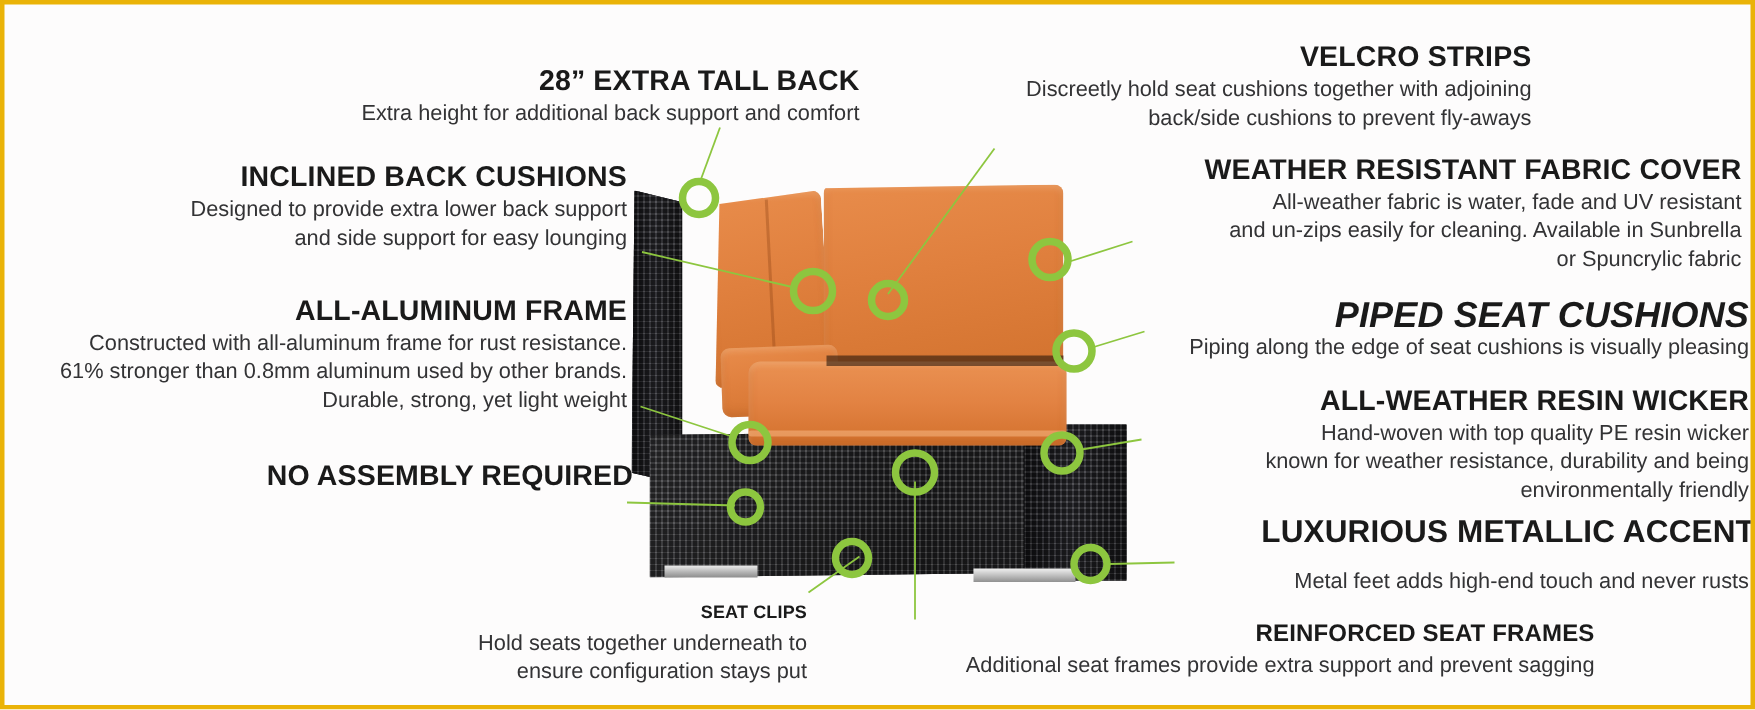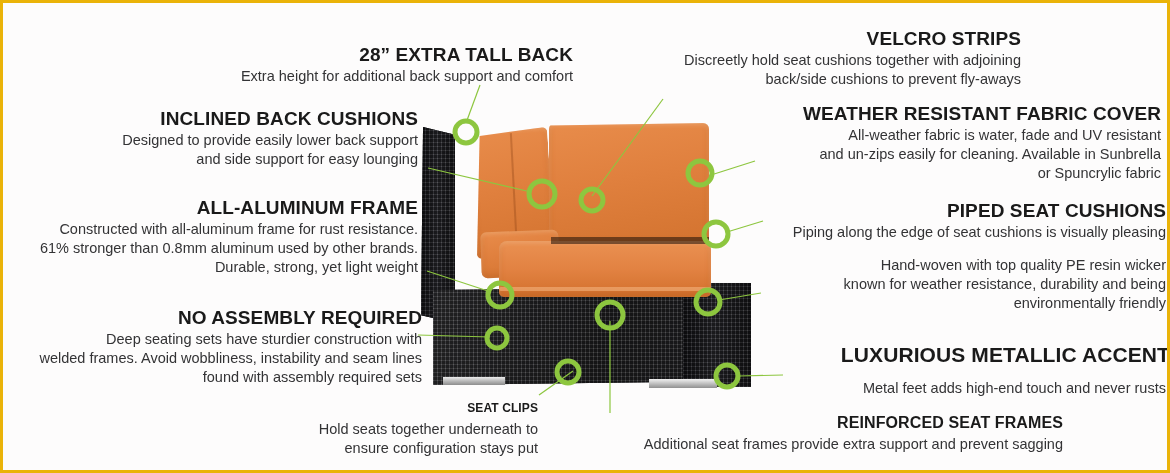--- a/index.html
+++ b/index.html
@@ -174,54 +174,52 @@
   </div>
 
   <div class="callout align-left" style="left:618px; top:24px; width:400px;">
     <div class="c-title" style="font-size:19px; line-height:24px;">VELCRO STRIPS</div>
     <div class="c-body" style="font-size:14.5px; line-height:19px;">Discreetly hold seat cushions together with adjoining
 back/side cushions to prevent fly-aways</div>
   </div>
 
   <div class="callout align-right" style="left:40px; top:104px; width:375px;">
     <div class="c-title" style="font-size:19px; line-height:24px;">INCLINED BACK CUSHIONS</div>
-    <div class="c-body" style="font-size:14.5px; line-height:19px;">Designed to provide easily lower back support
+    <div class="c-body" style="font-size:14.5px; line-height:19px;">Designed to provide extra lower back support
 and side support for easy lounging</div>
   </div>
 
   <div class="callout align-left" style="left:758px; top:99px; width:400px;">
     <div class="c-title" style="font-size:19px; line-height:24px;">WEATHER RESISTANT FABRIC COVER</div>
     <div class="c-body" style="font-size:14.5px; line-height:19px;">All-weather fabric is water, fade and UV resistant
 and un-zips easily for cleaning. Available in Sunbrella
 or Spuncrylic fabric</div>
   </div>
 
   <div class="callout align-right" style="left:30px; top:193px; width:385px;">
     <div class="c-title" style="font-size:19px; line-height:24px;">ALL-ALUMINUM FRAME</div>
     <div class="c-body" style="font-size:14.5px; line-height:19px;">Constructed with all-aluminum frame for rust resistance.
 61% stronger than 0.8mm aluminum used by other brands.
 Durable, strong, yet light weight</div>
   </div>
 
   <div class="callout align-left" style="left:773px; top:196px; width:390px;">
-    <div class="c-title" style="font-size:19px; line-height:24px;">PIPED SEAT CUSHIONS</div>
+    <div class="c-title" style="font-size:24px; line-height:24px;font-style:italic;">PIPED SEAT CUSHIONS</div>
     <div class="c-body" style="font-size:14.5px; line-height:19px; padding-left:5px;">Piping along the edge of seat cushions is visually pleasing</div>
   </div>
 
   <div class="callout align-left" style="left:768px; top:253px; width:395px;">
+    <div class="c-title" style="font-size:19px; line-height:24px;">ALL-WEATHER RESIN WICKER</div>
     <div class="c-body" style="font-size:14.5px; line-height:19px;">Hand-woven with top quality PE resin wicker
 known for weather resistance, durability and being
 environmentally friendly</div>
   </div>
 
   <div class="callout align-right" style="left:18px; top:303px; width:387px;margin-left:14px;">
     <div class="c-title" style="font-size:19px; line-height:24px;">NO ASSEMBLY REQUIRED</div>
-    <div class="c-body" style="font-size:14.5px; line-height:19px;">Deep seating sets have sturdier construction with
-welded frames. Avoid wobbliness, instability and seam lines
-found with assembly required sets</div>
   </div>
 
   <div class="callout align-left" style="left:787px; top:340px; width:380px;">
     <div class="c-title" style="font-size:21px; line-height:24px;">LUXURIOUS METALLIC ACCENT</div>
     <div class="c-body" style="font-size:14.5px; line-height:19px; padding-left:4px;margin-top:12px;">Metal feet adds high-end touch and never rusts.</div>
   </div>
 
   <div class="callout align-right" style="left:160px; top:393px; width:375px;">
     <div class="c-title" style="font-size:12px; line-height:24px;">SEAT CLIPS</div>
     <div class="c-body" style="font-size:14.5px; line-height:19px;">Hold seats together underneath to

